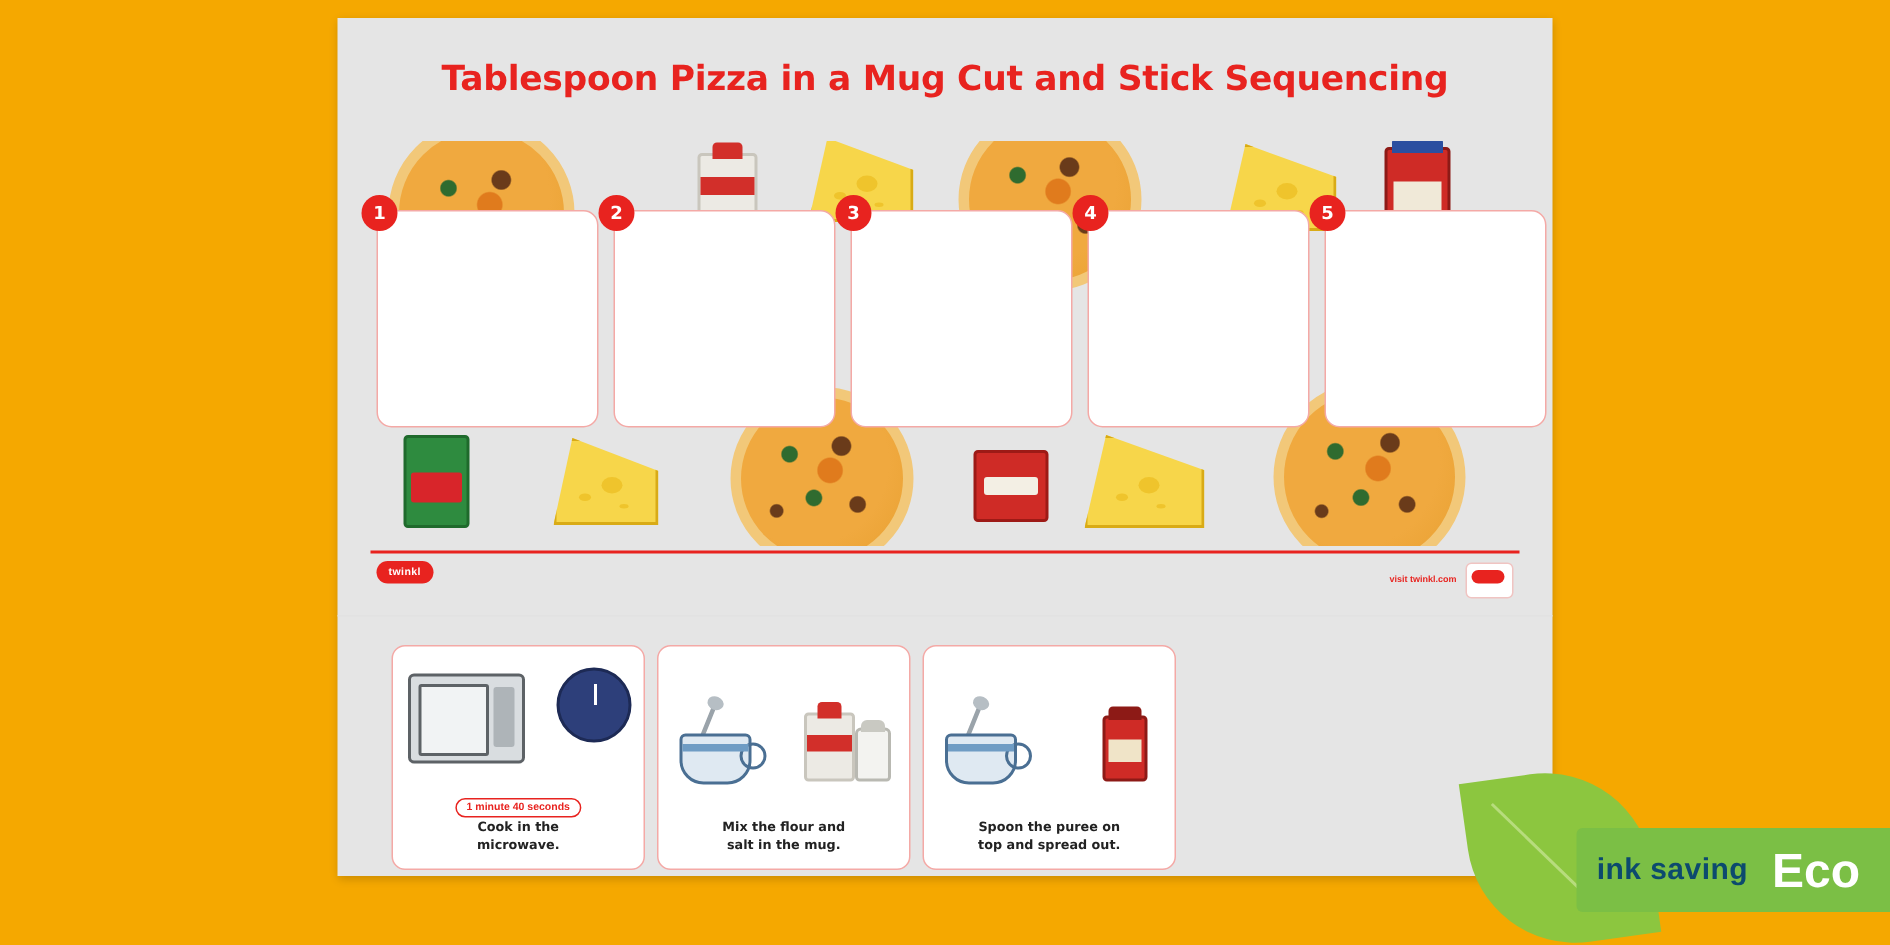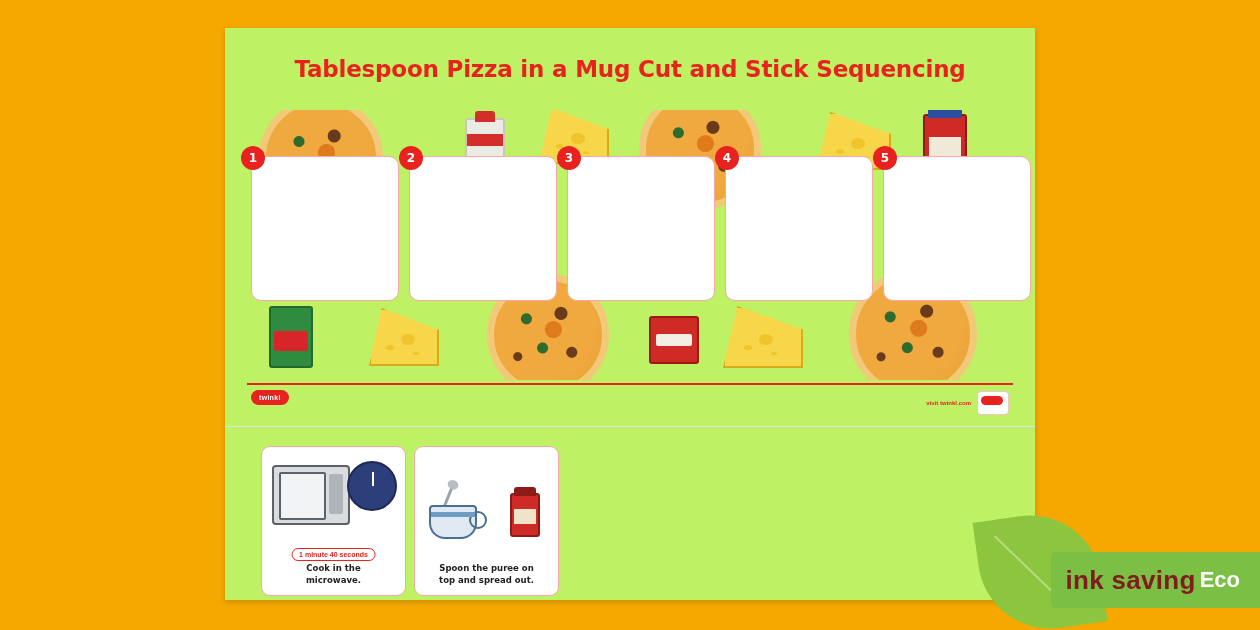--- a/index.html
+++ b/index.html
@@ -12,24 +12,24 @@
     background: #f5a800;
     font-family: "Liberation Sans", sans-serif;
     overflow: hidden;
     position: relative;
   }
 
   
   .sheet {
     position: absolute;
     left: 225px;
-    top: 28px;
+    top: 12px;
     width: 810px;
     height: 572px;
-    background: #bef264;
+    background: #e5e5e5;
     box-shadow: 0 2px 6px rgba(0,0,0,0.18);
   }
 
   .page-title {
     position: absolute;
     top: 28px;
     left: 0;
     width: 100%;
     text-align: center;
     color: #e8231f;
@@ -274,20 +274,21 @@
   }
 
   .card {
     width: 143px;
     height: 148px;
     border: 1.5px solid #f4a9a6;
     border-radius: 9px;
     background: #ffffff;
     position: relative;
     overflow: hidden;
+    padding-left: 24px;
   }
 
   .card-art {
     position: absolute;
     top: 6px;
     left: 0;
     width: 100%;
     height: 92px;
   }
 
@@ -541,30 +542,30 @@
     right: 0;
     bottom: 22px;
     display: flex;
     align-items: center;
     height: 56px;
     background: #7bbf45;
     padding: 0 20px 0 14px;
     border-radius: 4px 0 0 4px;
   }
   .eco-text {
-    color: #7f1d1d;
-    font-size: 26px;
+    color: #0c4a6e;
+    font-size: 20px;
     font-weight: bold;
     letter-spacing: 0.3px;
   }
   .eco-word {
     color: #ffffff;
-    font-size: 22px;
+    font-size: 32px;
     font-weight: bold;
-    margin-left: 4px;
+    margin-left: 16px;
   }
   .leaf {
     position: absolute;
     right: 160px;
     bottom: 0;
     width: 120px;
     height: 116px;
     background: #8cc63f;
     border-radius: 0 72px 0 72px;
     transform: rotate(-8deg);
@@ -655,20 +656,39 @@
         <div class="clock"></div>
       </div>
       <div class="timer-pill">1 minute 40 seconds</div>
       <div class="card-caption">
         <span>Cook in the</span><br>
         <span>microwave.</span>
       </div>
     </div>
 
 
+    <div class="card">
+      <div class="card-art">
+        <div class="spoon"></div>
+        <div class="mug">
+            <div class="band"></div>
+          </div>
+        <div class="flourbag" style="right:36px; bottom:8px; width:30px; height:42px;">
+          <div class="cap"></div>
+          <div class="band"></div>
+        </div>
+        <div class="salt">
+            <div class="top"></div>
+          </div>
+      </div>
+      <div class="card-caption">
+        <span>Mix the flour and</span><br>
+        <span>salt in the mug.</span>
+      </div>
+    </div>
 
 
     <div class="card">
       <div class="card-art">
         <div class="spoon"></div>
         <div class="mug">
             <div class="band"></div>
           </div>
         <div class="puree-jar">
           <div class="lid"></div>

